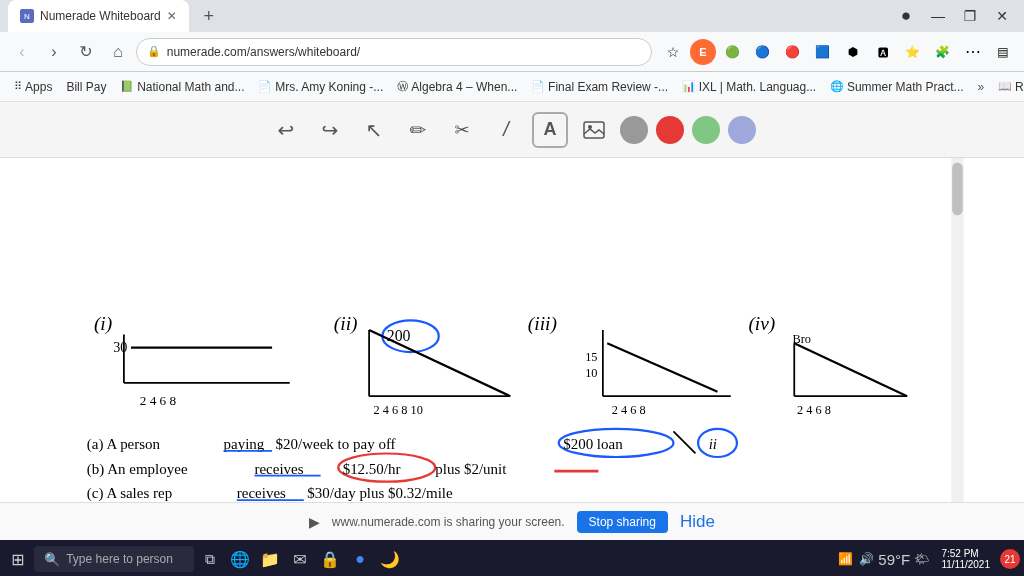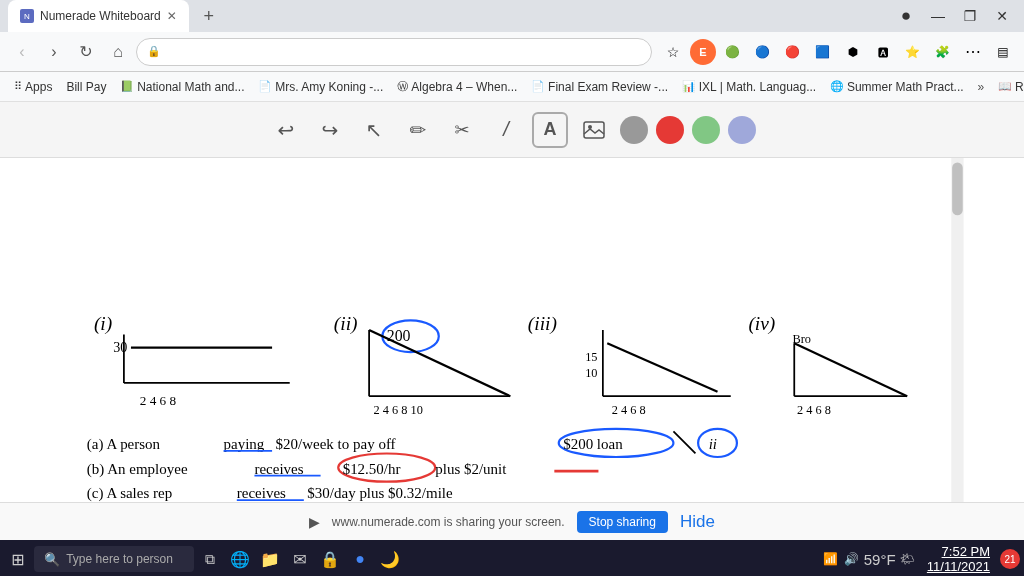--- a/index.html
+++ b/index.html
@@ -42,21 +42,21 @@
     .sharing-bar { display: flex; align-items: center; justify-content: center; gap: 12px; height: 38px; background: #f9f9f9; border-top: 1px solid #ddd; font-size: 12px; color: #555; }
     .stop-sharing-btn { background: #1a73e8; color: white; border: none; border-radius: 4px; padding: 4px 12px; font-size: 12px; cursor: pointer; }
     .hide-btn { color: #1a73e8; background: none; border: none; font-size: 17px; cursor: pointer; }
     .sharing-icon { font-size: 14px; }
 
     
     .taskbar { width: 100%; height: 38px; background: #1a1a2e; display: flex; align-items: center; padding: 0 4px; gap: 2px; }
     .taskbar-search { display: flex; align-items: center; gap: 6px; background: #2a2a3e; border-radius: 4px; padding: 2px 10px; height: 26px; min-width: 160px; }
     .taskbar-icon { width: 28px; height: 28px; display: flex; align-items: center; justify-content: center; font-size: 16px; cursor: pointer; color: #ccc; border-radius: 4px; }
     .taskbar-right { margin-left: auto; display: flex; align-items: center; gap: 4px; }
-    .taskbar-time { color: #fff; font-size: 13px; text-align: right; padding: 0 6px; text-decoration: underline; }
+    .taskbar-time { color: #fff; font-size: 10px; text-align: left; padding: 0 6px; }
     .taskbar-sys { display: flex; align-items: center; gap: 2px; }
     .sys-icon { color: #ccc; font-size: 12px; padding: 0 2px; }
     .taskbar-weather { color: #ccc; font-size: 15px; }
 
     .main-wrapper { display: flex; flex-direction: column; height: calc(576px - 32px - 36px - 40px - 30px); }
     .drawing-wrapper { flex: 1; background: #fff; position: relative; overflow: hidden; }
   </style>
 </head>
 <body>
 
@@ -76,20 +76,21 @@
   </div>
 </div>
 
 <div class="nav-bar">
   <div class="nav-btn disabled">‹</div>
   <div class="nav-btn">›</div>
   <div class="nav-btn">↻</div>
   <div class="nav-btn">⌂</div>
   <div class="address-bar">
     <span class="lock-icon">🔒</span>
+    <span class="address-text">numerade.com/answers/whiteboard/</span>
   </div>
   <div class="nav-icons">
     <div class="nav-icon">☆</div>
     <div class="nav-icon" style="background:#ff6b35;color:white;font-size:11px;font-weight:bold;">E</div>
     <div class="nav-icon" style="font-size:12px;">🟢</div>
     <div class="nav-icon" style="font-size:12px;">🔵</div>
     <div class="nav-icon" style="font-size:12px;">🔴</div>
     <div class="nav-icon" style="font-size:12px;">🟦</div>
     <div class="nav-icon" style="font-size:12px;">⬢</div>
     <div class="nav-icon" style="font-size:12px;">🅰</div>

